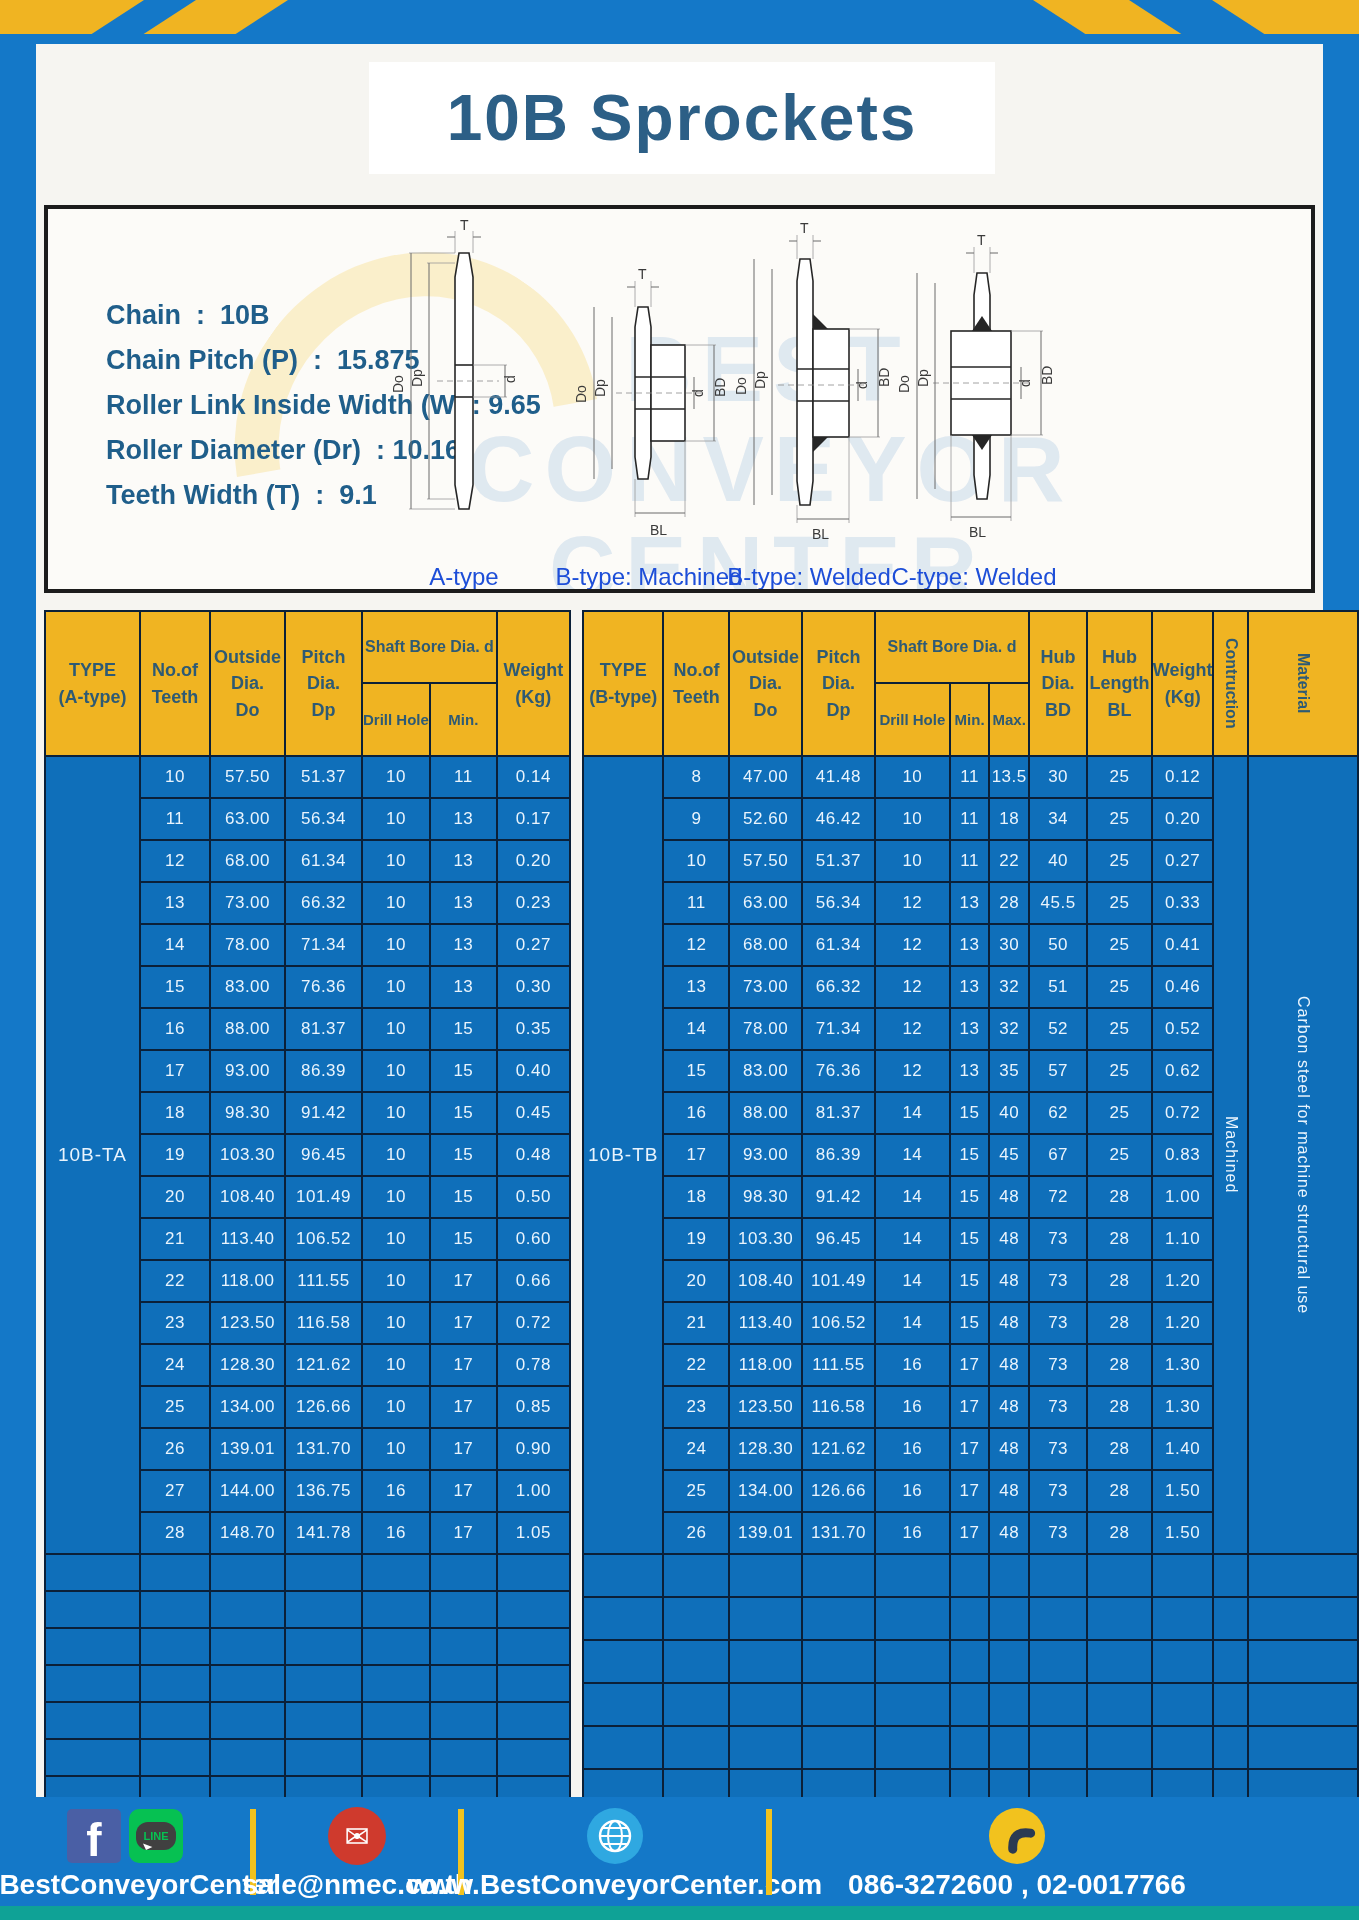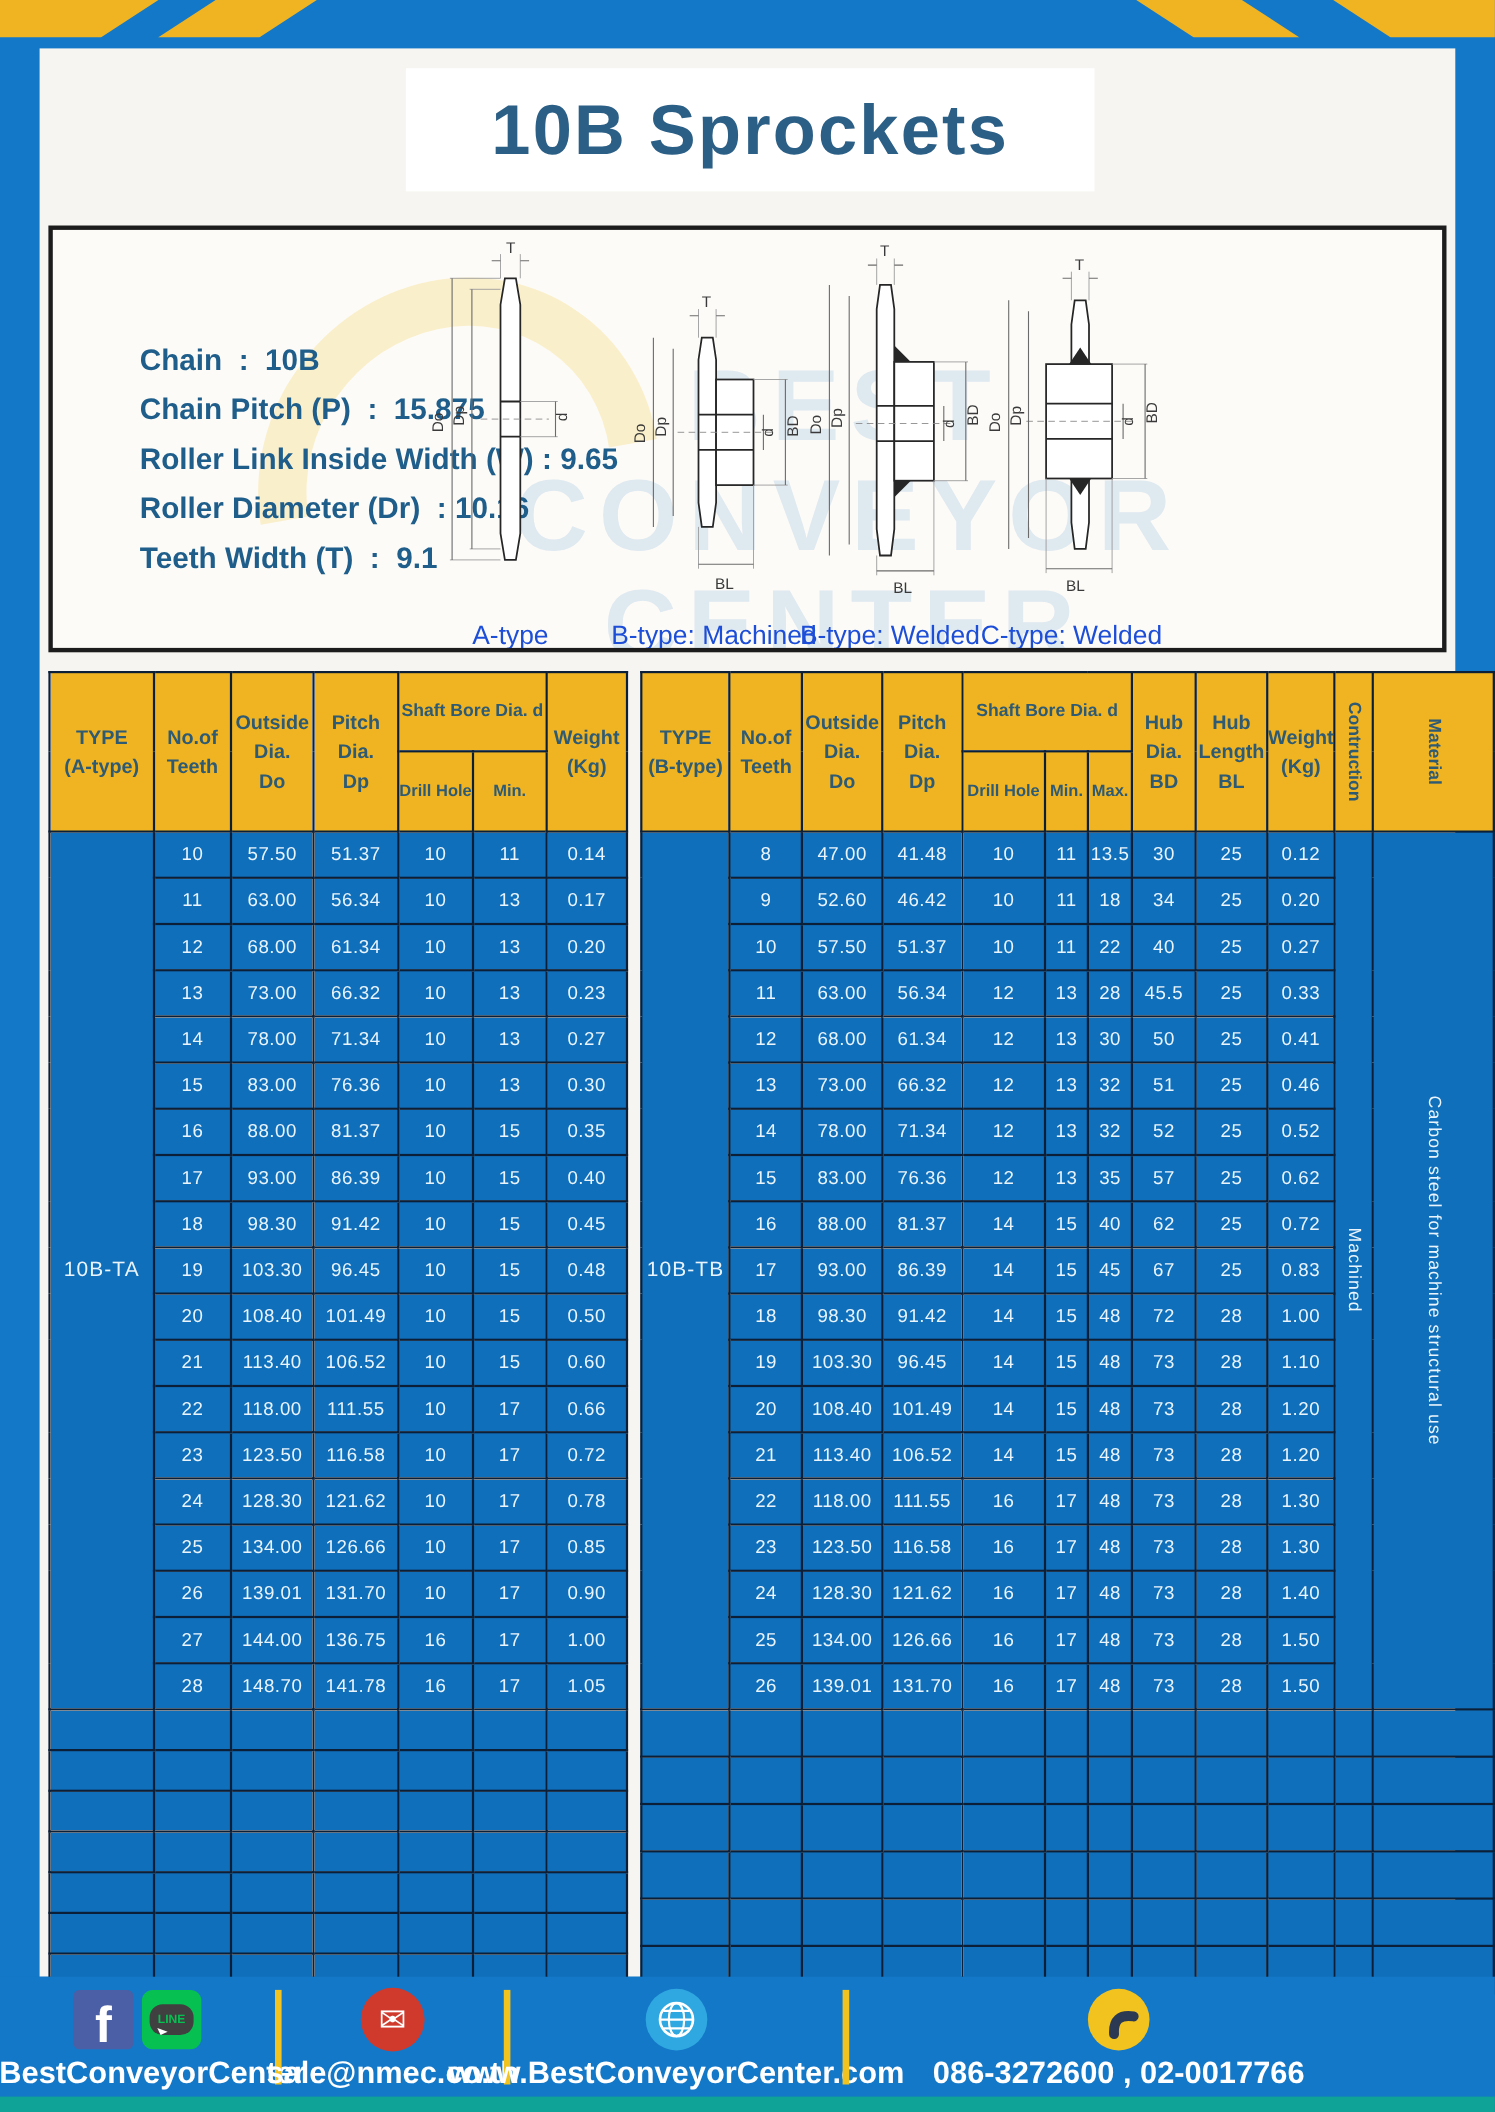--- a/index.html
+++ b/index.html
@@ -16,21 +16,21 @@
 
   .white-panel{position:absolute;left:36px;top:44px;width:1287px;height:1753px;background:#f6f5f1;}
 
   .title-box{position:absolute;left:369px;top:62px;width:626px;height:112px;background:#ffffff;
              display:flex;align-items:center;justify-content:center;}
   .title{font-size:64px;font-weight:bold;color:#2c5f86;letter-spacing:2px;}
 
   
   .diagram-panel{position:absolute;left:44px;top:205px;width:1271px;height:388px;background:#fcfbf8;
                  border:4px solid #1c1c1c;box-sizing:border-box;overflow:hidden;}
-  .specs{position:absolute;left:58px;top:96px;margin-left:21px;}
+  .specs{position:absolute;left:58px;top:84px;}
   .spec-line{font-size:27px;font-weight:bold;color:#1f5e8a;line-height:45px;white-space:pre;}
   .watermark{position:absolute;left:420px;top:110px;width:600px;text-align:center;
              font-weight:bold;font-size:92px;line-height:100px;letter-spacing:10px;
              color:rgba(125,170,215,0.22);pointer-events:none;}
   .swoosh{position:absolute;left:190px;top:40px;width:270px;height:290px;
           border:44px solid rgba(244,196,48,0.22);border-radius:50%;
           border-right-color:transparent;border-bottom-color:transparent;transform:rotate(35deg);}
   .diag{position:absolute;top:8px;width:210px;height:372px;}
   .diag-caption{text-align:center;font-size:24px;color:#1d4ed8;margin-top:2px;}
   .d1{left:311px;}.d2{left:496px;}.d3{left:656px;}.d4{left:821px;}

